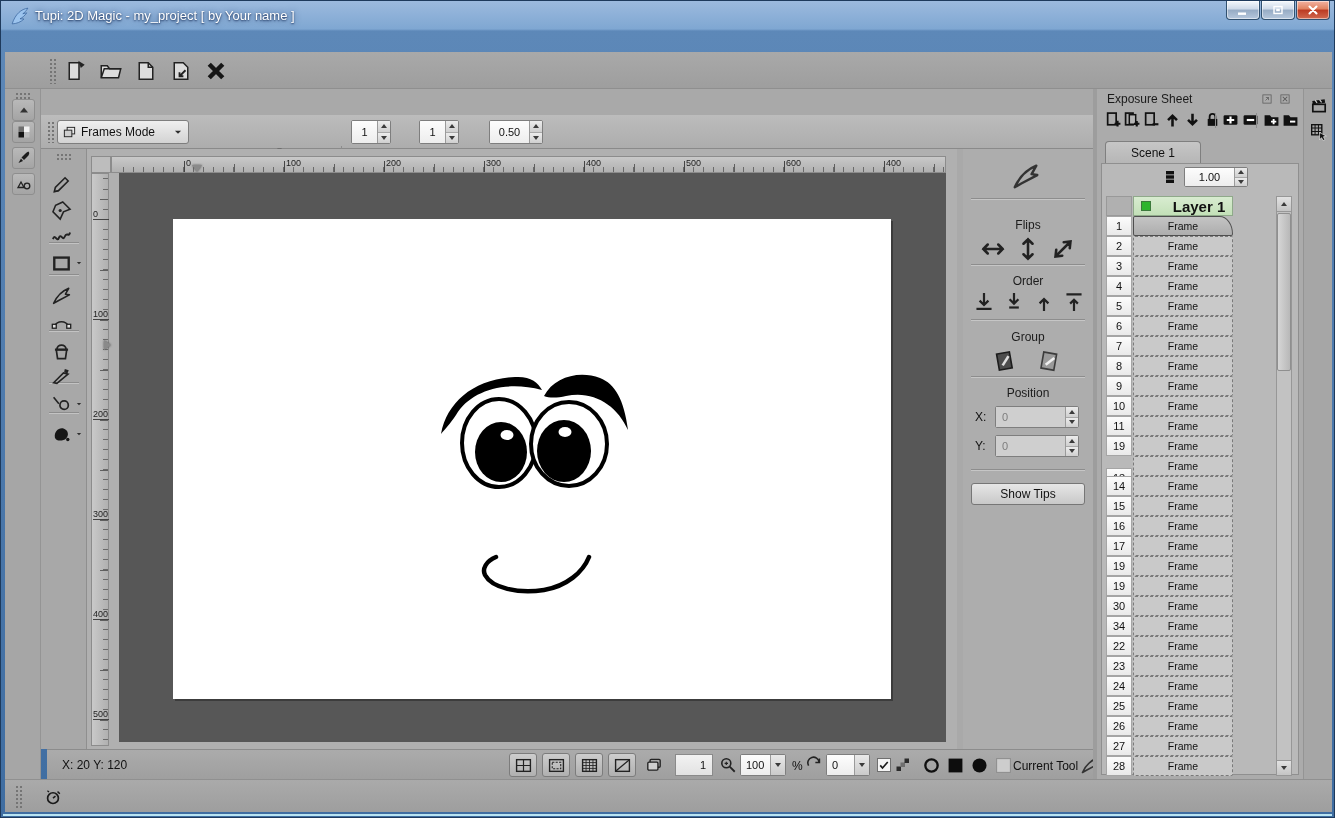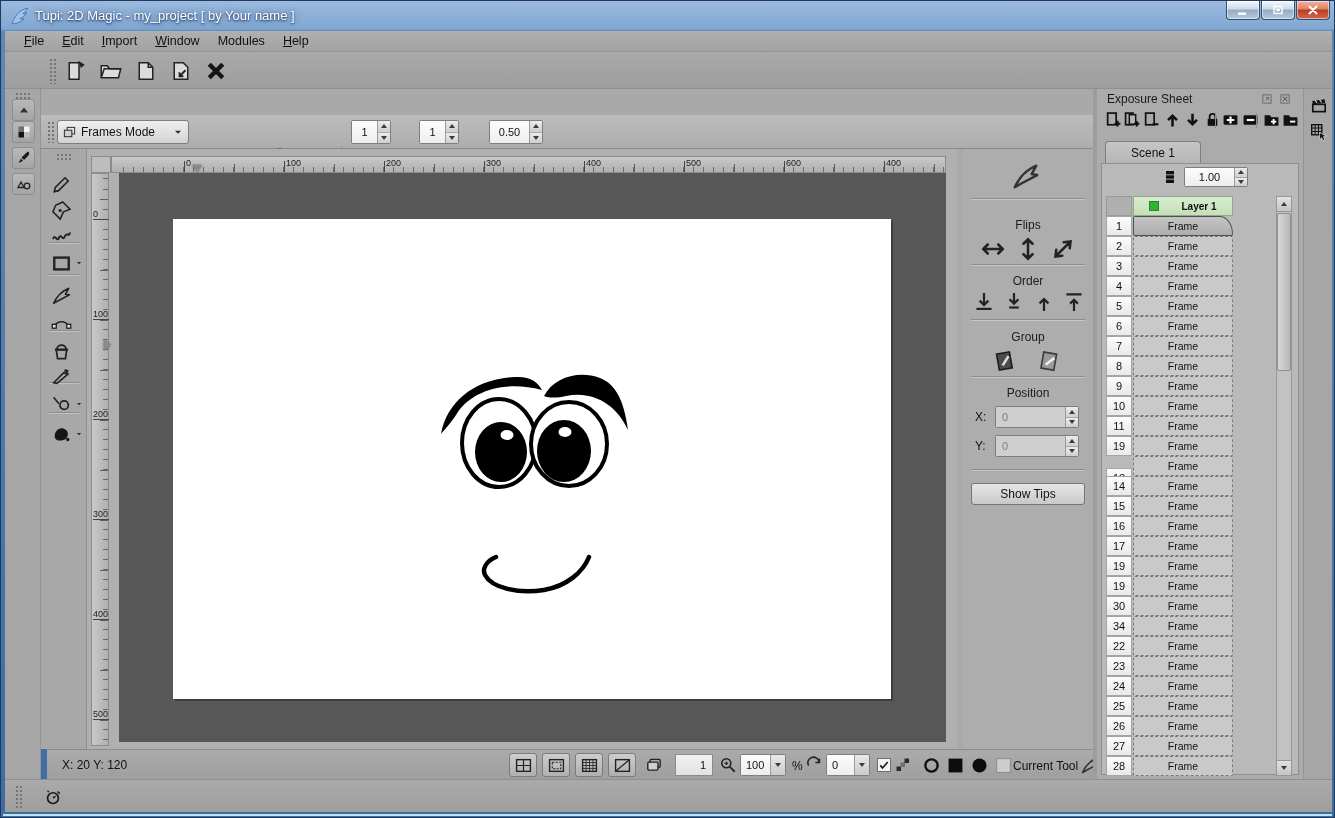--- a/index.html
+++ b/index.html
@@ -104,21 +104,21 @@
   
   .splitter-v{position:absolute;left:1092px;top:88px;width:4px;height:690px;background:#9d9d9d;}
   .exposure{position:absolute;left:1096px;top:88px;width:206px;height:690px;background:#ababab;}
   .exp-title{position:absolute;left:10px;top:3px;font-size:12px;color:#1a1a1a;}
   .exp-tb-btn{position:absolute;top:22px;width:17px;height:18px;}
   .exp-tb-sep{position:absolute;top:24px;width:1px;height:15px;background:#8d8d8d;}
   .scene-tab{position:absolute;left:8px;top:52px;width:96px;height:22px;border:1px solid #7f7f7f;border-bottom:none;border-radius:4px 4px 0 0;background:linear-gradient(#c6c6c6,#b6b6b6);display:flex;align-items:center;justify-content:center;font-size:12px;z-index:2;}
   .exp-body{position:absolute;left:4px;top:74px;width:198px;height:612px;background:#b9b9b9;border:1px solid #8f8f8f;}
   .ncell{position:absolute;left:4px;width:26px;height:20px;background:linear-gradient(#fcfcfc,#e9e9e9);border:1px solid #a5a5a5;display:flex;align-items:center;justify-content:center;font-size:11px;}
   .ncell-h{position:absolute;left:4px;top:32px;width:26px;height:20px;background:#b0b0b0;border:1px solid #999;}
-  .layer-h{position:absolute;left:31px;top:32px;width:100px;height:20px;background:linear-gradient(#d8ecd0,#c3e0b8);border:1px solid #8fa98a;display:flex;align-items:center;justify-content:center;gap:22px;font-size:10px;font-weight:bold;}
+  .layer-h{position:absolute;left:31px;top:32px;width:100px;height:20px;background:linear-gradient(#d8ecd0,#c3e0b8);border:1px solid #8fa98a;display:flex;align-items:center;justify-content:center;gap:22px;font-size:15px;font-weight:bold;}
   .layer-swatch{width:10px;height:10px;border:1px solid #3c7a3c;}
   .fcell{position:absolute;left:31px;width:100px;height:20px;display:flex;align-items:center;justify-content:center;font-size:10.5px;background:#c9c9c9;border:1px dashed #7a7a7a;border-radius:2px;}
   .fcell.current{background:linear-gradient(#c4c4c4,#adadad);border:1px solid #4f4f4f;border-radius:2px 14px 2px 2px / 2px 19px 2px 2px;}
   .vsb{position:absolute;left:174px;top:32px;width:16px;height:580px;background:#c2c2c2;border:1px solid #979797;}
   .vsb-btn{position:absolute;left:0;width:14px;height:15px;background:linear-gradient(#e2e2e2,#c4c4c4);border-bottom:1px solid #979797;display:flex;align-items:center;justify-content:center;}
   .vsb-btn.bottom{border-top:1px solid #979797;border-bottom:none;}
   .vsb-thumb{position:absolute;left:0;top:16px;width:14px;height:158px;background:linear-gradient(90deg,#d6d6d6,#b8b8b8);border:1px solid #8f8f8f;border-radius:2px;}
 
   
   .right-strip{position:absolute;left:1302px;top:88px;width:29px;height:690px;background:#a6a6a6;border-left:1px solid #949494;}
@@ -179,28 +179,20 @@
         <div class="capbtn close">
           <span class="ic">
             <svg viewBox="0 0 16 16">
               <path d="M4.5 4.5l7 7M11.5 4.5l-7 7" stroke="#fff" stroke-width="2.1" stroke-linecap="round"></path>
             </svg>
           </span>
         </div>
       </div>
   </div>
 
-  <div class="menubar" id="menubar">
-      <div class="menu-item"><u>F</u>ile</div>
-      <div class="menu-item"><u>E</u>dit</div>
-      <div class="menu-item"><u>I</u>mport</div>
-      <div class="menu-item"><u>W</u>indow</div>
-      <div class="menu-item">Modules</div>
-      <div class="menu-item"><u>H</u>elp</div>
-    </div>
 
   <div class="toolbar">
     <div class="tb-grip grip"></div>
     <div class="tb-btns" id="main-toolbar-buttons">
         <div class="tb-btn">
           <span class="ic">
             <svg viewBox="0 0 16 16">
               <path d="M3.5 2.5h6.5v11H3.5z" fill="#dcdcdc" stroke="#222"></path>
               <path d="M9.5 1.2l4.3 2.6-2.6 2.2z" fill="#222"></path>
             </svg>

